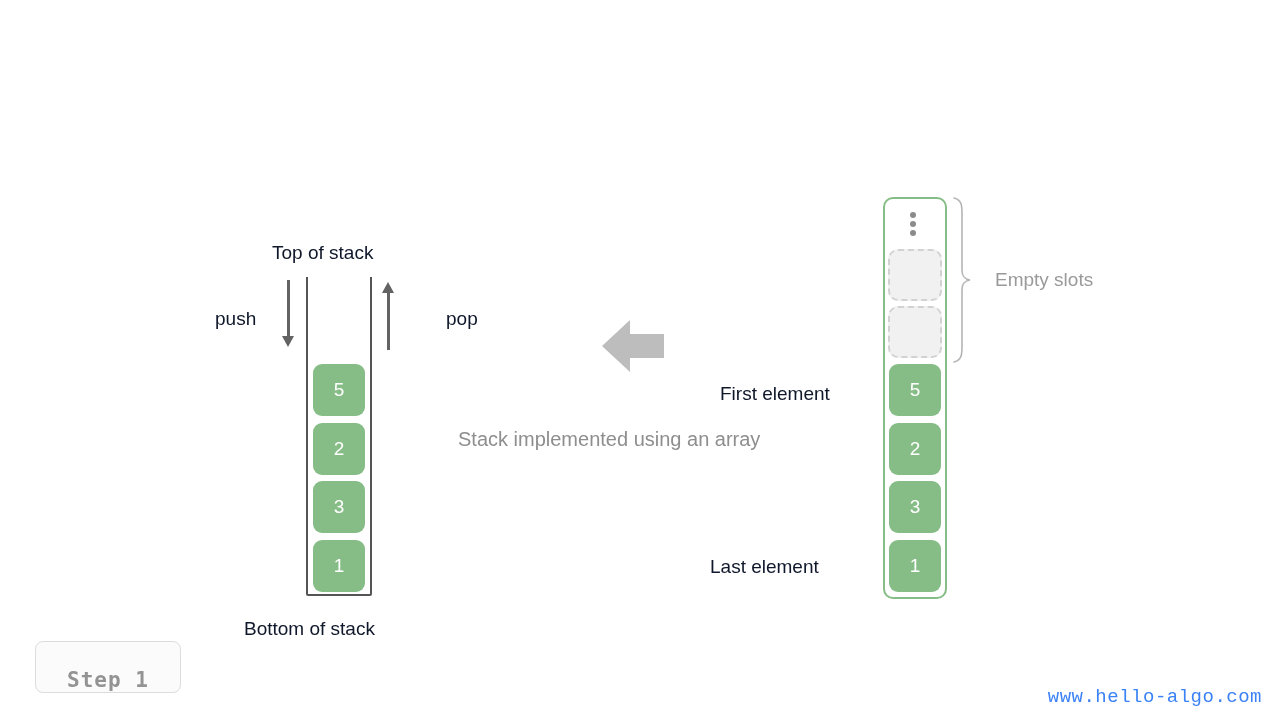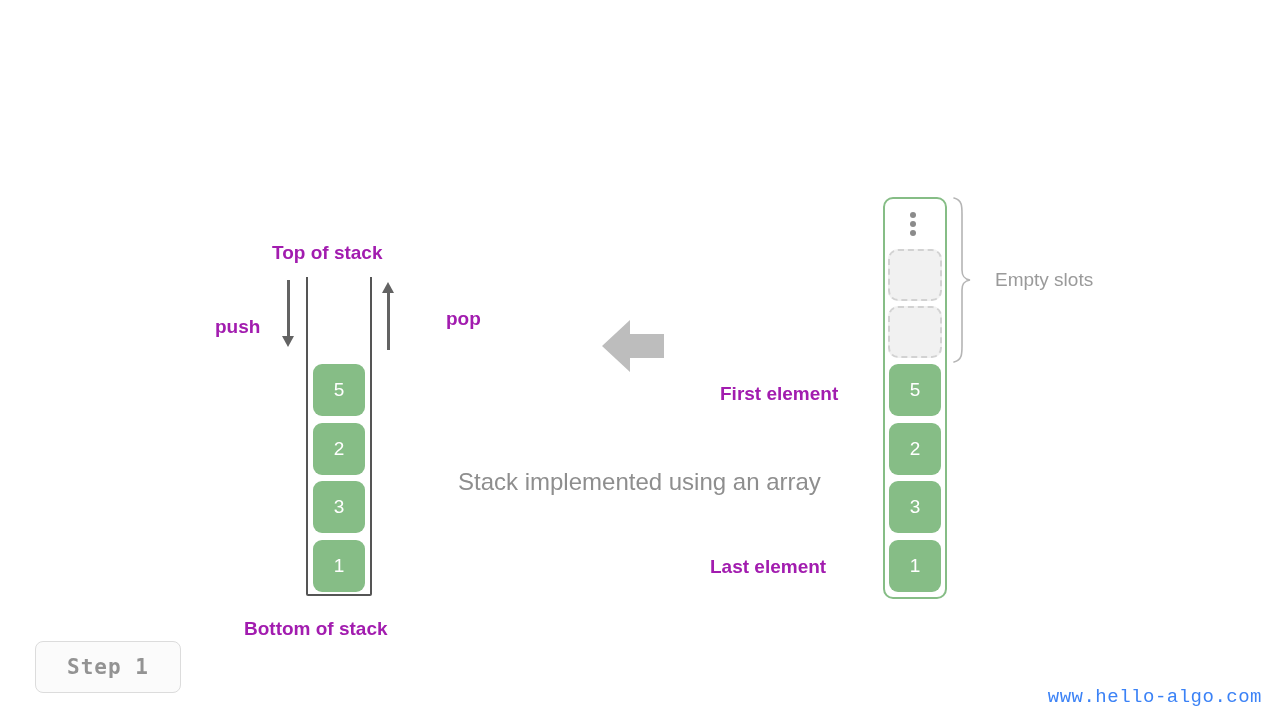--- a/index.html
+++ b/index.html
@@ -20,28 +20,27 @@
     inset: 0;
   }
 
   
   .lbl {
     position: absolute;
     white-space: nowrap;
     line-height: 1;
   }
   .lbl-bold {
-    font-weight: bold;
-    color: #a21caf;
+    font-weight: normal;
+    color: #0f172a;
     font-size: 19px;
   }
   .lbl-gray {
     color: #8e8e8e;
-    font-size: 24px;
-    margin-top: 41px;
+    font-size: 20px;
   }
   .lbl-gray-bold {
     color: #9a9a9a;
     font-size: 19px;
     font-weight: normal;
   }
 
   
   #stack-group { position: absolute; left: 0; top: 0; }
 
@@ -140,21 +139,21 @@
   #step-badge {
     position: absolute;
     left: 35px;
     top: 641px;
     width: 146px;
     height: 52px;
     border: 1px solid #dcdcdc;
     border-radius: 8px;
     background: #fbfbfb;
     display: flex;
-    align-items: center;
+    align-items: flex-end;
     justify-content: center;
     box-sizing: border-box;
   }
   #step-badge-text {
     font-family: "DejaVu Sans Mono", "Liberation Mono", monospace;
     font-size: 21px;
     font-weight: bold;
     color: #939393;
     letter-spacing: 1px;
   }
@@ -172,21 +171,21 @@
 </style>
 </head>
 <body>
 
 <div class="canvas">
 
   <div id="stack-group">
 
     <div class="lbl lbl-bold" style="left:272px; top:243px;">Top of stack</div>
 
-    <div class="lbl lbl-bold" style="left:215px; top:317px;">push</div>
+    <div class="lbl lbl-bold" style="left:215px; top:309px;">push</div>
 
     <div class="lbl lbl-bold" style="left:410px; top:309px;margin-left:36px;">pop</div>
 
     <div>
       <div class="arrow-shaft" style="left:287px; top:280px; height:58px;"></div>
       <div class="arrow-head down" style="left:282px; top:336px;"></div>
     </div>
 
     <div>
       <div class="arrow-shaft" style="left:387px; top:292px; height:58px;"></div>

